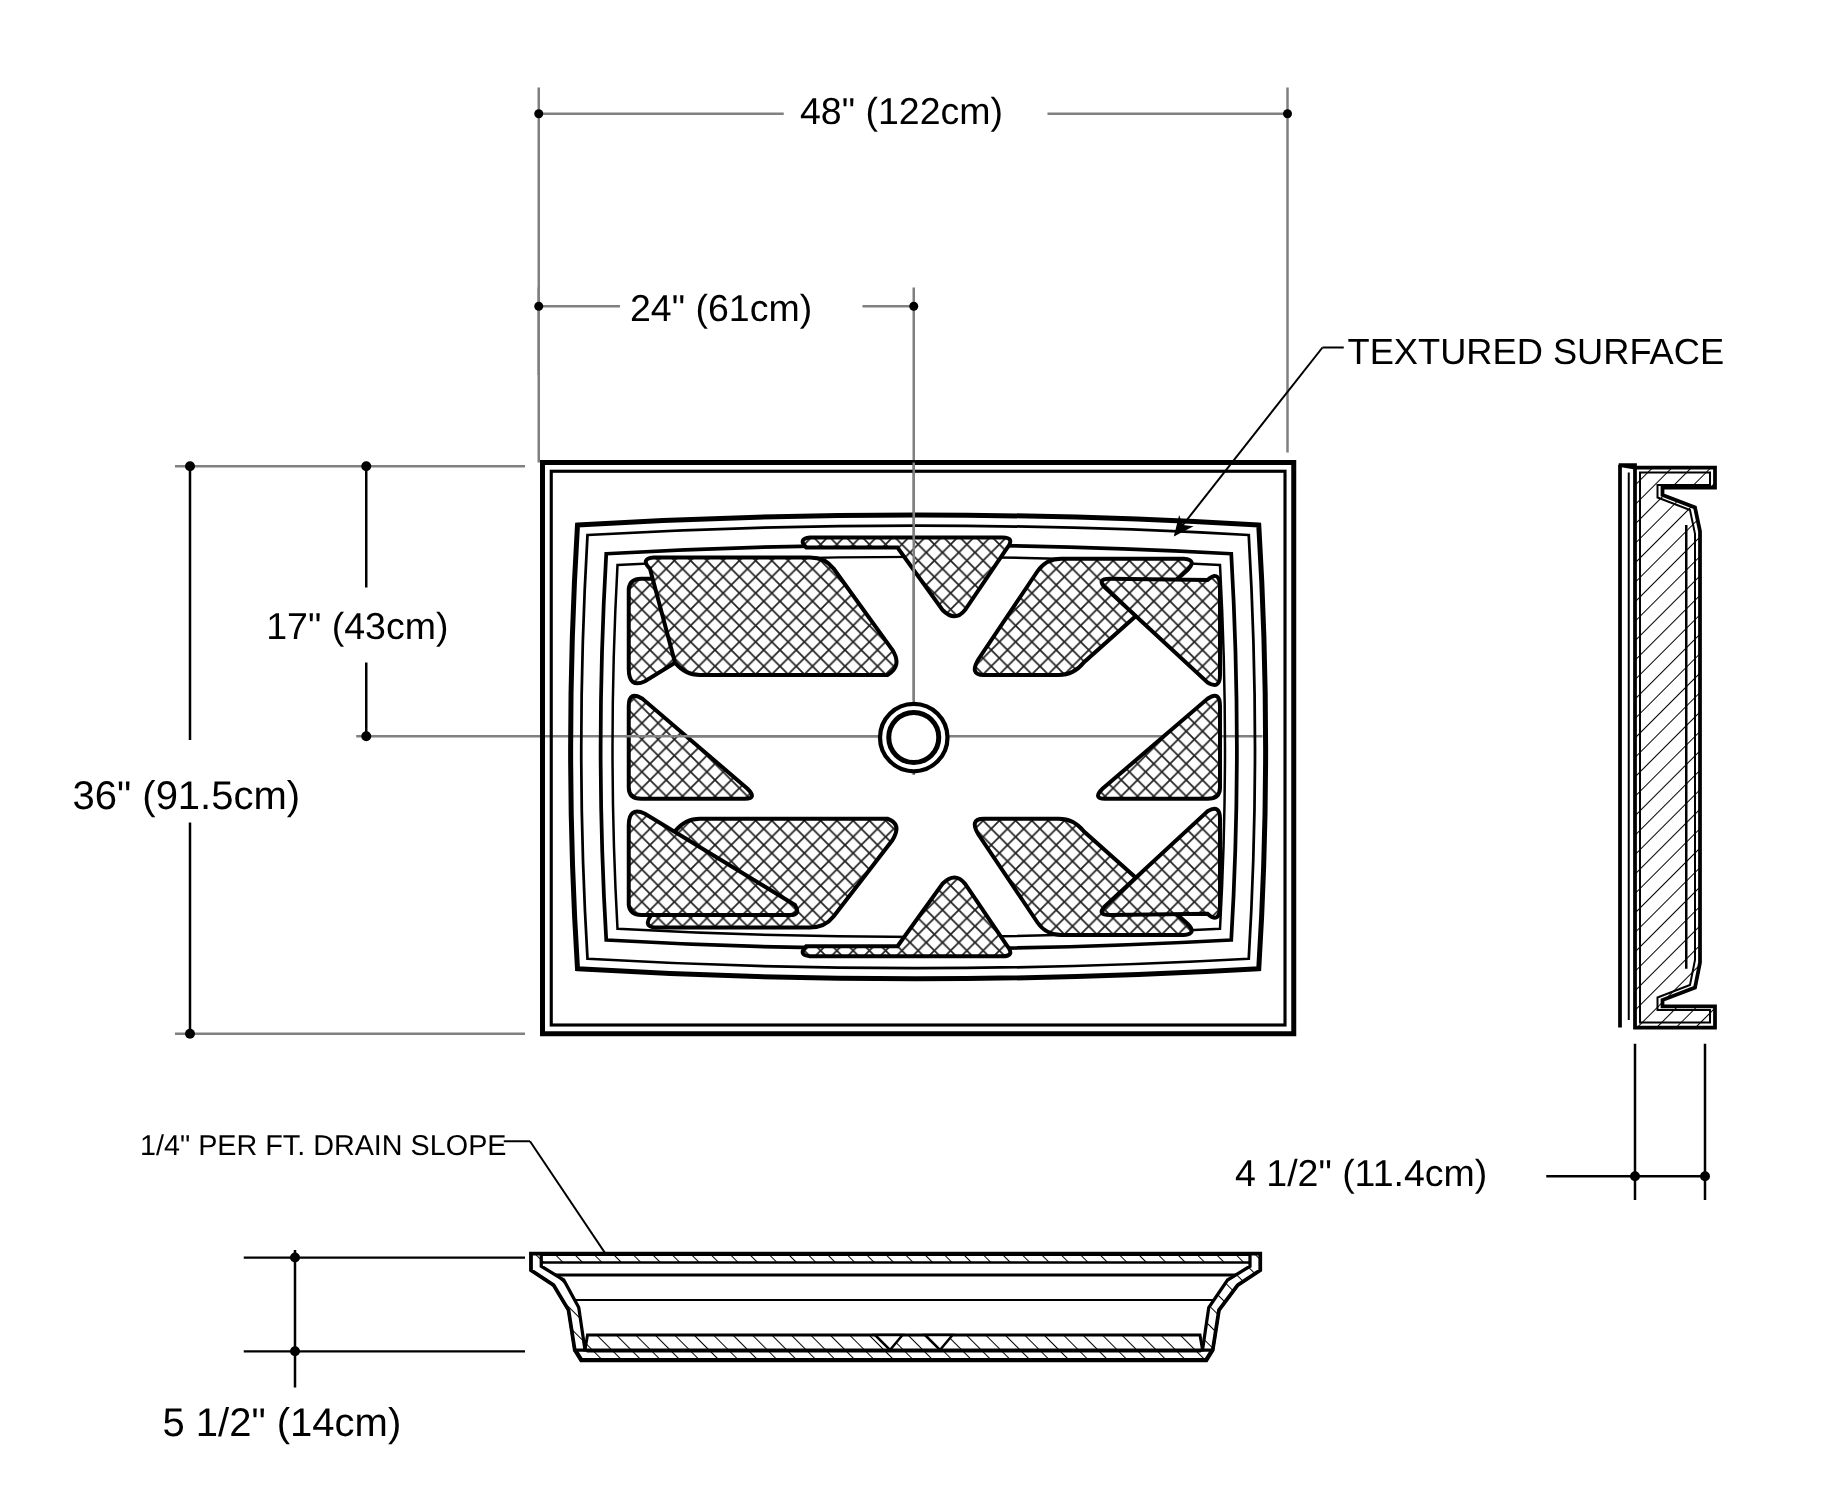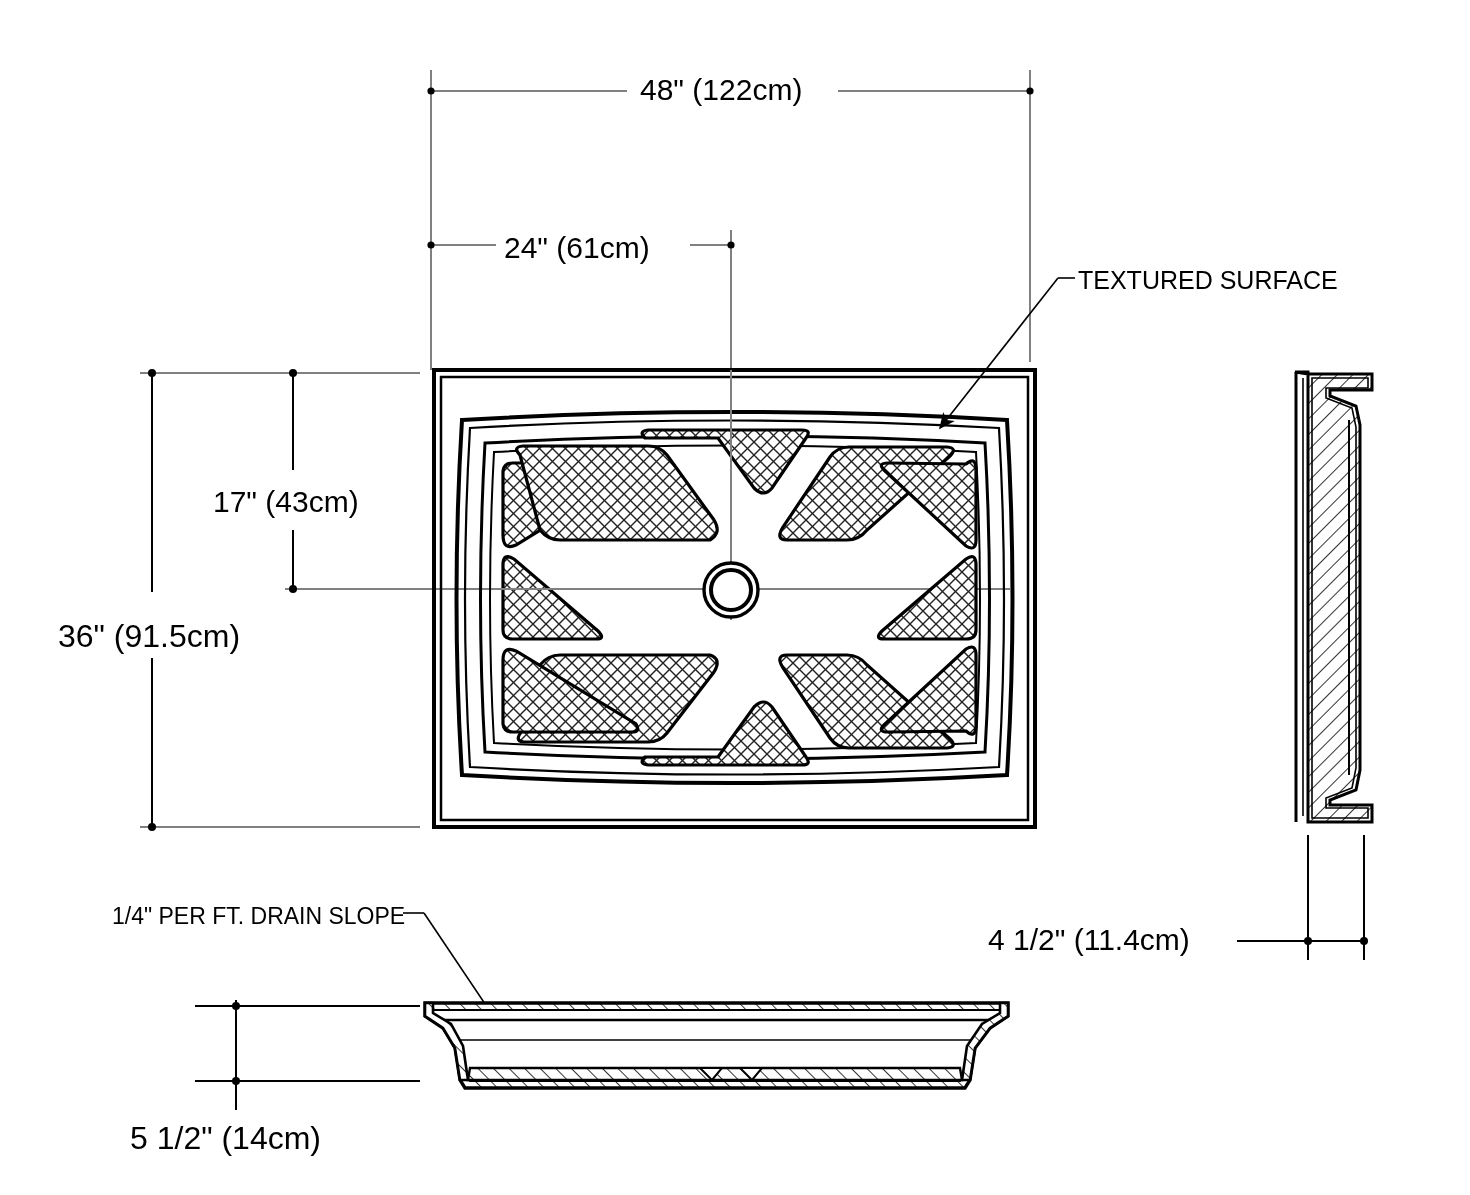--- a/index.html
+++ b/index.html
@@ -23,21 +23,21 @@
   }
   .dimtext {
     position: absolute;
     color: #000000;
     font-family: "Liberation Sans", sans-serif;
     white-space: nowrap;
     line-height: 1;
   }
   .t-48   { left: 640px; top: 75px;  font-size: 30px; }
   .t-24   { left: 504px; top: 233px; font-size: 30px; }
-  .t-tex  { left: 1078px; top: 268px; font-size: 25px; }
+  .t-tex  { left: 1078px; top: 268px; font-size: 29px; }
   .t-17   { left: 213px; top: 487px; font-size: 30px; }
   .t-36   { left: 58px;  top: 620px; font-size: 32px; }
   .t-45   { left: 988px; top: 925px; font-size: 30px; }
   .t-slope{ left: 112px; top: 905px; font-size: 23px; }
   .t-55   { left: 130px; top: 1122px; font-size: 32px; }
 </style>
 </head>
 <body>
 
 <div id="stage">

